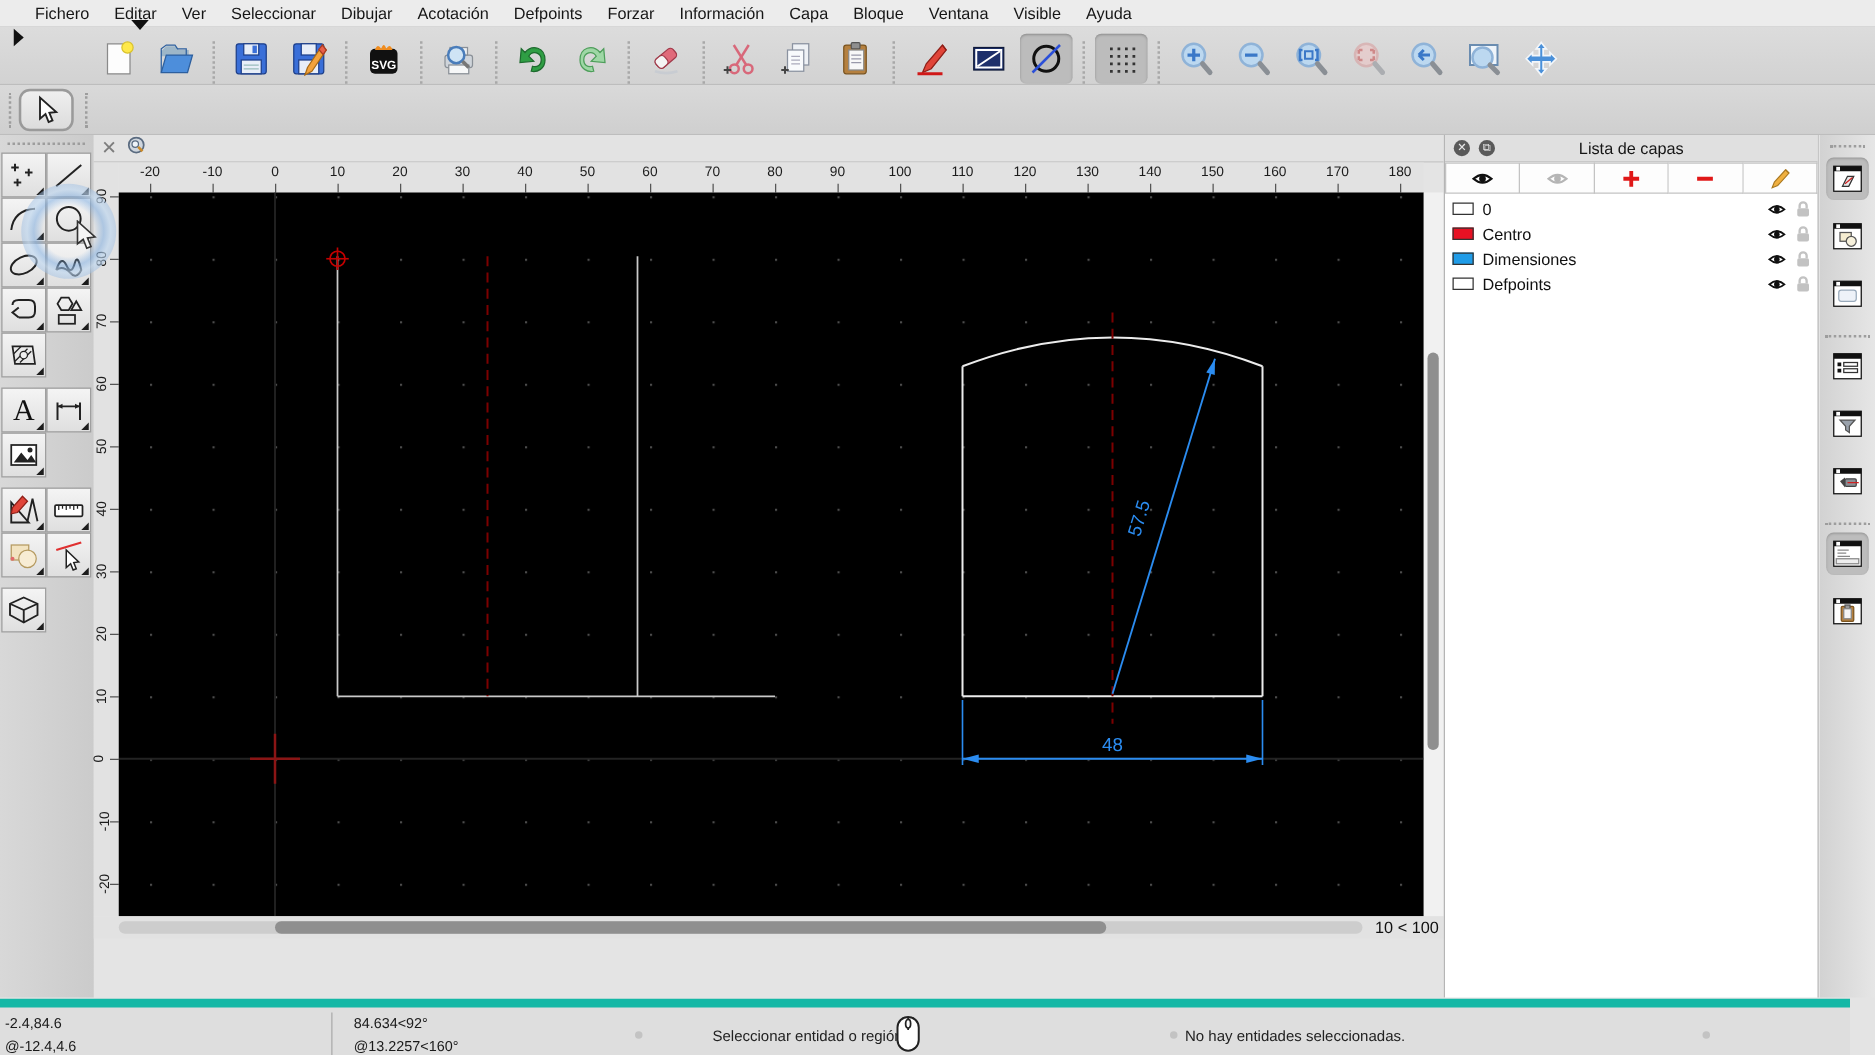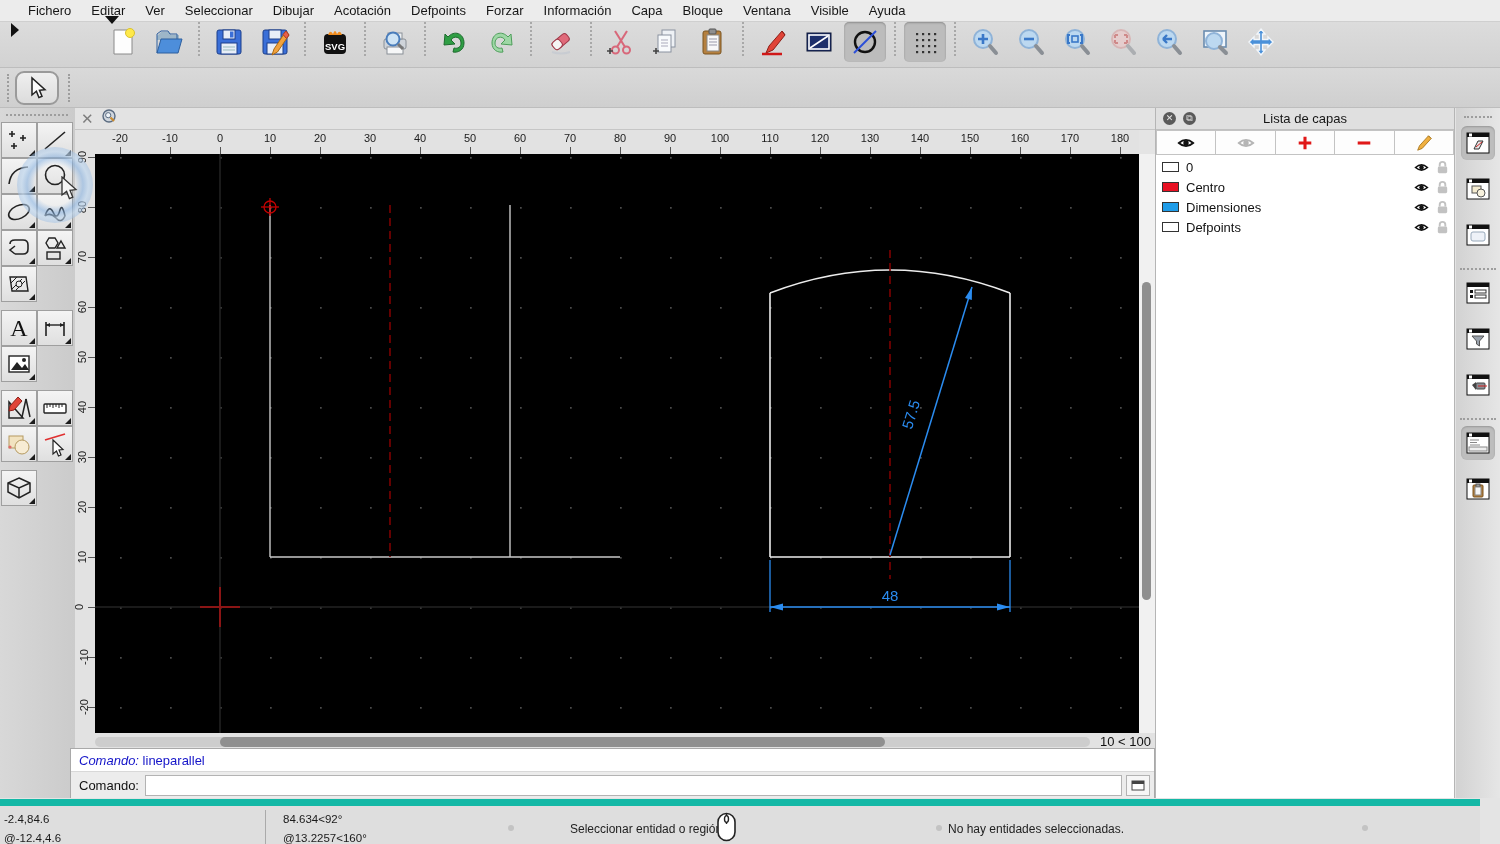--- a/index.html
+++ b/index.html
@@ -9,21 +9,21 @@
 
   
   #menubar { position:absolute; left:0; top:0; width:1500px; height:22px;
     background:#ececec; border-bottom:1px solid #cfcfcf; display:flex; align-items:center;
     padding-left:18px;text-align:center; }
   .menu-item { font-size:13px; color:#161616; padding:0 10px; line-height:22px; cursor:default; }
 
   
   #toolbar { position:absolute; left:0; top:22px; width:1500px; height:46px;
     background:linear-gradient(#dcdcdc,#d2d2d2); border-bottom:1px solid #bdbdbd;
-    display:flex; align-items:flex-start; padding-left:100px; }
+    display:flex; align-items:flex-end; padding-left:72px; }
   .tb-btn { width:42px; height:40px; display:flex; align-items:center; justify-content:center;
     border-radius:5px; margin:0 2px; }
   .tb-btn.pressed { background:#bcbcbc; box-shadow:inset 0 1px 2px rgba(0,0,0,.25); }
   .tb-btn svg { width:30px; height:30px; }
   .tb-sep { width:1px; height:34px; border-left:2px dotted #a8a8a8; margin:0 6px; }
 
   
   #toolbar2 { position:absolute; left:0; top:68px; width:1500px; height:40px;
     background:linear-gradient(#d9d9d9,#cfcfcf); border-bottom:1px solid #bdbdbd; }
   #tool-options-btn { position:absolute; left:15px; top:3px; width:44px; height:34px;
@@ -723,36 +723,20 @@
   <div id="vscroll">
     <div class="thumb"></div>
   </div>
   <div id="hscroll-row">
     <div id="hscroll-track">
       <div class="thumb"></div>
     </div>
     <div id="grid-status">10 &lt; 100</div>
   </div>
 
-  <div id="command">
-    <div id="command-history">
-      <span class="cmd-label">Comando:</span>
-      <span>lineparallel</span>
-    </div>
-    <div id="command-row">
-      <span class="prompt">Comando:</span>
-      <input id="command-input" type="text" value="" style="">
-      <div id="command-detach">
-        <svg width="14" height="11" viewBox="0 0 14 11">
-          <rect x="1" y="1" width="12" height="9" fill="#fff" stroke="#444"></rect>
-          <rect x="1" y="1" width="12" height="3" fill="#444"></rect>
-        </svg>
-      </div>
-    </div>
-  </div>
 
   <div id="layer-panel">
     <div id="layer-titlebar">
       <div class="panel-circle-btn">✕</div>
       <div class="panel-circle-btn">⧉</div>
       <span id="layer-title">Lista de capas</span>
     </div>
     <div id="layer-toolbar">
         <div class="ltb-cell">
           <span style="display:flex">

